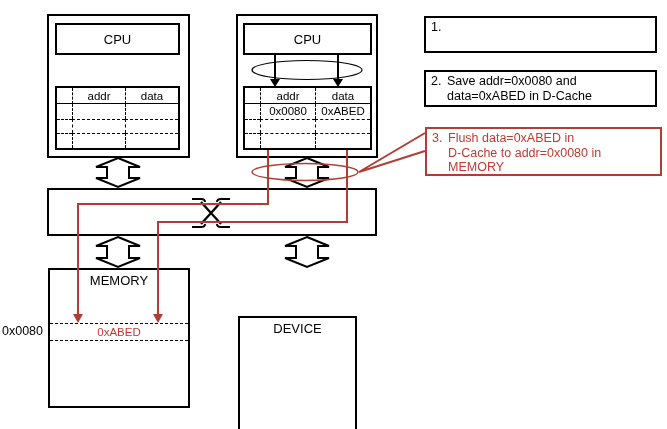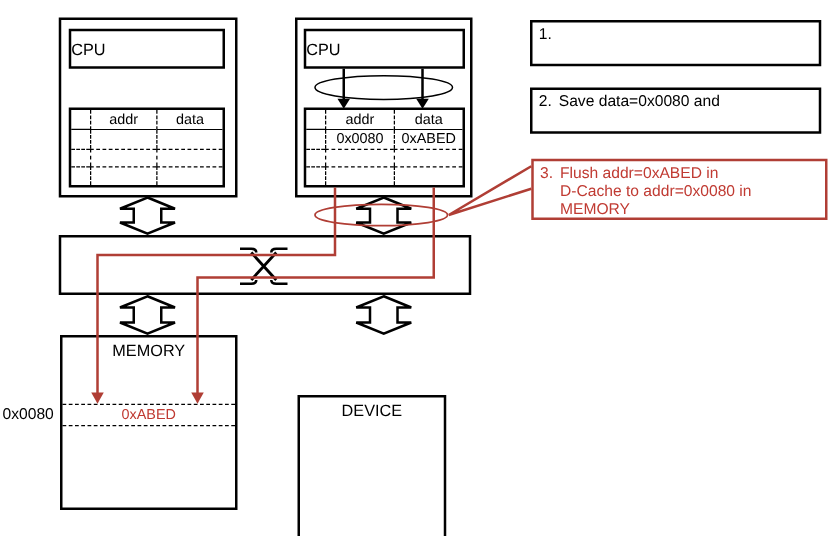--- a/index.html
+++ b/index.html
@@ -4,21 +4,21 @@
 <style>
   html,body{margin:0;padding:0;background:#fff;}
   .canvas{
     position:relative;width:667px;height:429px;background:#ffffff;
     font-family:"Liberation Sans",sans-serif;color:#000;overflow:hidden;
   }
   .box{position:absolute;border:2px solid #000;background:#fff;box-sizing:border-box;}
   
   .cpu-outer-left{left:47px;top:14px;width:143px;height:144px;}
   .cpu-outer-right{left:236px;top:14px;width:142px;height:144px;}
-  .cpu-title{display:flex;align-items:center;font-size:13px;}
+  .cpu-title{display:flex;align-items:center;justify-content:center;font-size:13px;}
   .cpu-title-left{left:55px;top:23px;width:125px;height:32px;}
   .cpu-title-right{left:243px;top:23px;width:129px;height:32px;}
   
   .cache-table{position:absolute;border:2px solid #000;background:#fff;box-sizing:border-box;
     display:grid;grid-template-columns:15px 1fr 1fr;grid-template-rows:16px 1fr 1fr 1fr;
     font-size:11.5px;}
   .cache-left{left:55px;top:86px;width:125px;height:64px;}
   .cache-right{left:243px;top:86px;width:129px;height:64px;}
   .ct-cell{box-sizing:border-box;text-align:left;overflow:hidden;white-space:nowrap;
     display:flex;align-items:center;justify-content:center;}
@@ -103,27 +103,28 @@
   <div class="box device-box">
     <div class="block-label">DEVICE</div>
   </div>
 
   <div class="step step-1">
     <span class="step-num">1.</span>
   </div>
   <div class="step step-2">
     <span class="step-num">2.</span>
     <span class="step-text">
-      <div>Save data=0x0080 and</div>
+      <div>Save addr=0x0080 and</div>
+      <div>data=0xABED in D-Cache</div>
     </span>
   </div>
   <div class="step step-3">
     <span class="step-num">3.</span>
     <span class="step-text">
-      <div>Flush addr=0xABED in</div>
+      <div>Flush data=0xABED in</div>
       <div>D-Cache to addr=0x0080 in</div>
       <div>MEMORY</div>
     </span>
   </div>
 
   <svg class="overlay" viewBox="0 0 667 429">
 
     <g stroke="#000" stroke-width="2">
       <line x1="275" y1="55" x2="275" y2="80"></line>
       <line x1="338" y1="55" x2="338" y2="80"></line>

